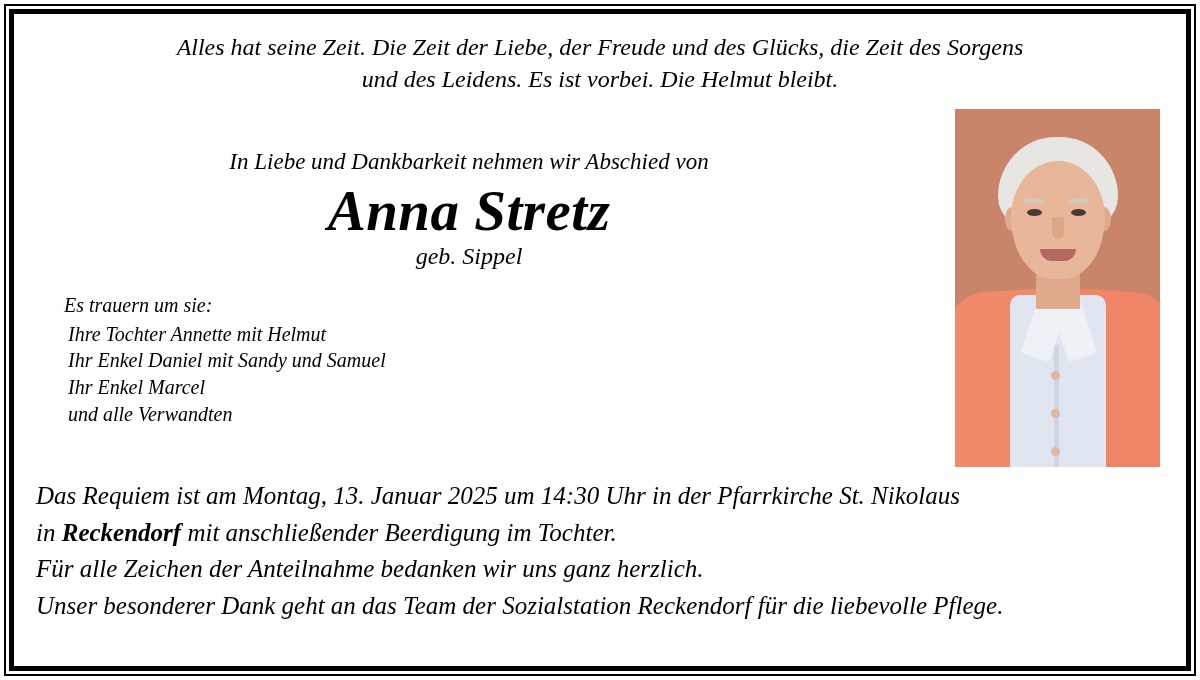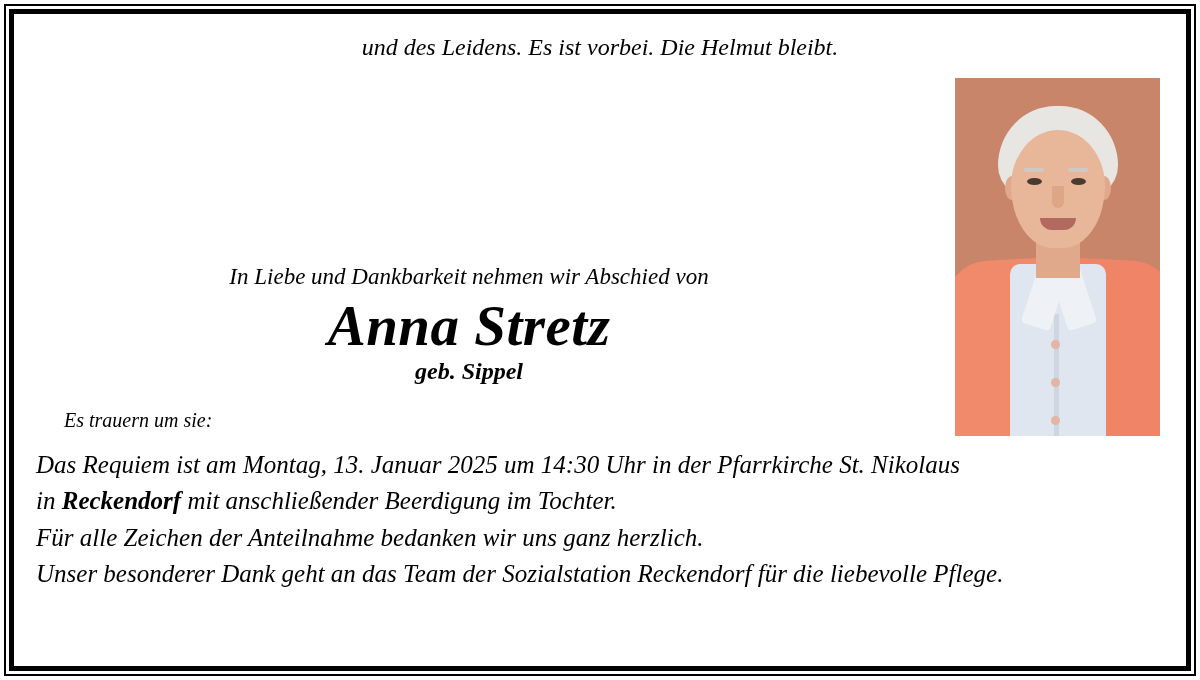--- a/index.html
+++ b/index.html
@@ -54,21 +54,21 @@
     line-height: 1.32;
     padding: 14px 36px 0 36px;
   }
   .motto-line {
     display: block;
   }
 
   .middle {
     position: relative;
     display: flex;
-    align-items: flex-end;
+    align-items: center;
     padding: 14px 0 0 0;
   }
   .left-col {
     flex: 1 1 auto;
     min-width: 0;
     padding-left: 30px;
   }
   .right-col {
     flex: 0 0 auto;
     width: 250px;
@@ -93,21 +93,20 @@
     letter-spacing: 0.5px;
     margin: 6px 0 2px 0;
     padding-right: 20px;
   }
   .maiden {
     text-align: center;
     font-style: italic;
     font-size: 24px;
     margin: 0 0 10px 0;
     padding-right: 20px;
-    font-weight: bold;
   }
   .dates {
     text-align: center;
     font-style: italic;
     font-size: 24px;
     margin: 10px 0 0 0;
     padding-right: 20px;
     white-space: nowrap;
   }
   .dates .place {
@@ -310,32 +309,39 @@
 </head>
 <body>
 
 <div class="page">
   <div class="frame-outer"></div>
   <div class="frame-inner"></div>
 
   <div class="content">
 
     <div class="motto">
+      <span class="motto-line">Alles hat seine Zeit. Die Zeit der Liebe, der Freude und des Glücks, die Zeit des Sorgens</span>
       <span class="motto-line">und des Leidens. Es ist vorbei. Die Helmut bleibt.</span>
     </div>
 
     <div class="middle">
 
       <div class="left-col">
         <div class="intro">In Liebe und Dankbarkeit nehmen wir Abschied von</div>
         <div class="name">Anna Stretz</div>
         <div class="maiden">geb. Sippel</div>
 
         <div class="mourners">
           <span class="mourners-title">Es trauern um sie:</span>
+          <span class="mourners-list">
+            <span>Ihre Tochter Annette mit Helmut</span>
+            <span>Ihr Enkel Daniel mit Sandy und Samuel</span>
+            <span>Ihr Enkel Marcel</span>
+            <span>und alle Verwandten</span>
+          </span>
         </div>
       </div>
 
       <div class="right-col">
         <div class="photo">
           <div class="cardigan-l"></div>
           <div class="cardigan-r"></div>
           <div class="shirt"></div>
           <div class="placket"></div>
           <div class="button" style="top:262px"></div>

